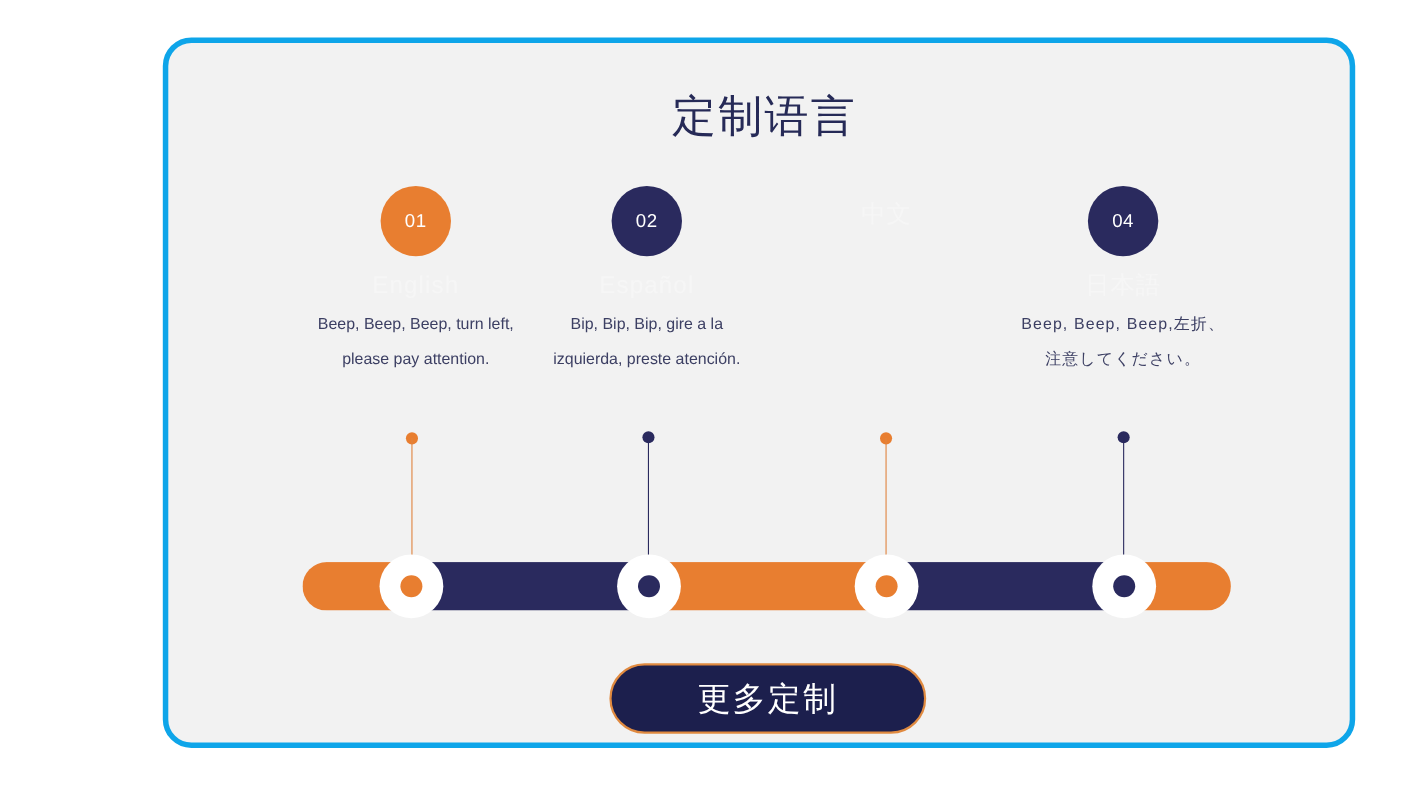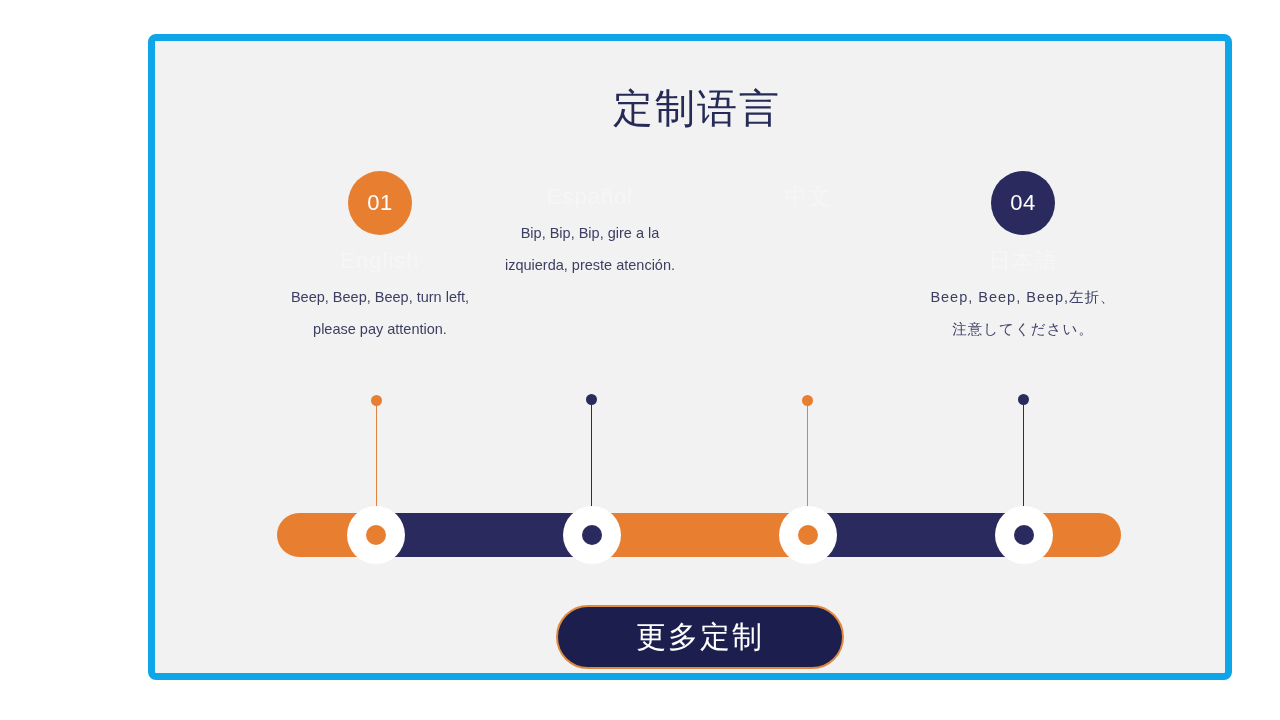--- a/index.html
+++ b/index.html
@@ -21,22 +21,22 @@
   }
 
   
   .card {
     position: absolute;
     left: 148px;
     top: 34px;
     width: 1084px;
     height: 646px;
     background: #f2f2f2;
-    border: 7px solid #0ea5e9;
-    border-radius: 8px;
+    border: 5px solid #0ea5e9;
+    border-radius: 26px;
     box-sizing: border-box;
   }
 
   
   .title {
     position: absolute;
     left: 0;
     top: 44px;
     width: 1084px;
     text-align: center;
@@ -69,21 +69,21 @@
 
   .badge {
     width: 64px;
     height: 64px;
     border-radius: 50%;
     margin: 0 auto;
     display: flex;
     align-items: center;
     justify-content: center;
     color: #ffffff;
-    font-size: 22px;
+    font-size: 17px;
     letter-spacing: 0.5px;
   }
   .badge.orange { background: #e87e30; }
   .badge.navy   { background: #2a2a5e; }
 
   .lang-label {
     margin-top: 12px;
     font-size: 22px;
     line-height: 28px;
     color: #f6f6f6;
@@ -212,20 +212,23 @@
 
       <div class="col col-0">
         <div class="badge orange">
           <span>01</span>
         </div>
         <div class="lang-label">English</div>
         <div class="phrase">Beep, Beep, Beep, turn left, please pay attention.</div>
       </div>
 
       <div class="col col-1">
+        <div class="badge navy">
+          <span>02</span>
+        </div>
         <div class="lang-label">Español</div>
         <div class="phrase">Bip, Bip, Bip, gire a la izquierda, preste atención.</div>
       </div>
 
       <div class="col col-2">
         <div class="lang-label">中文</div>
       </div>
 
       <div class="col col-3">
         <div class="badge navy">

